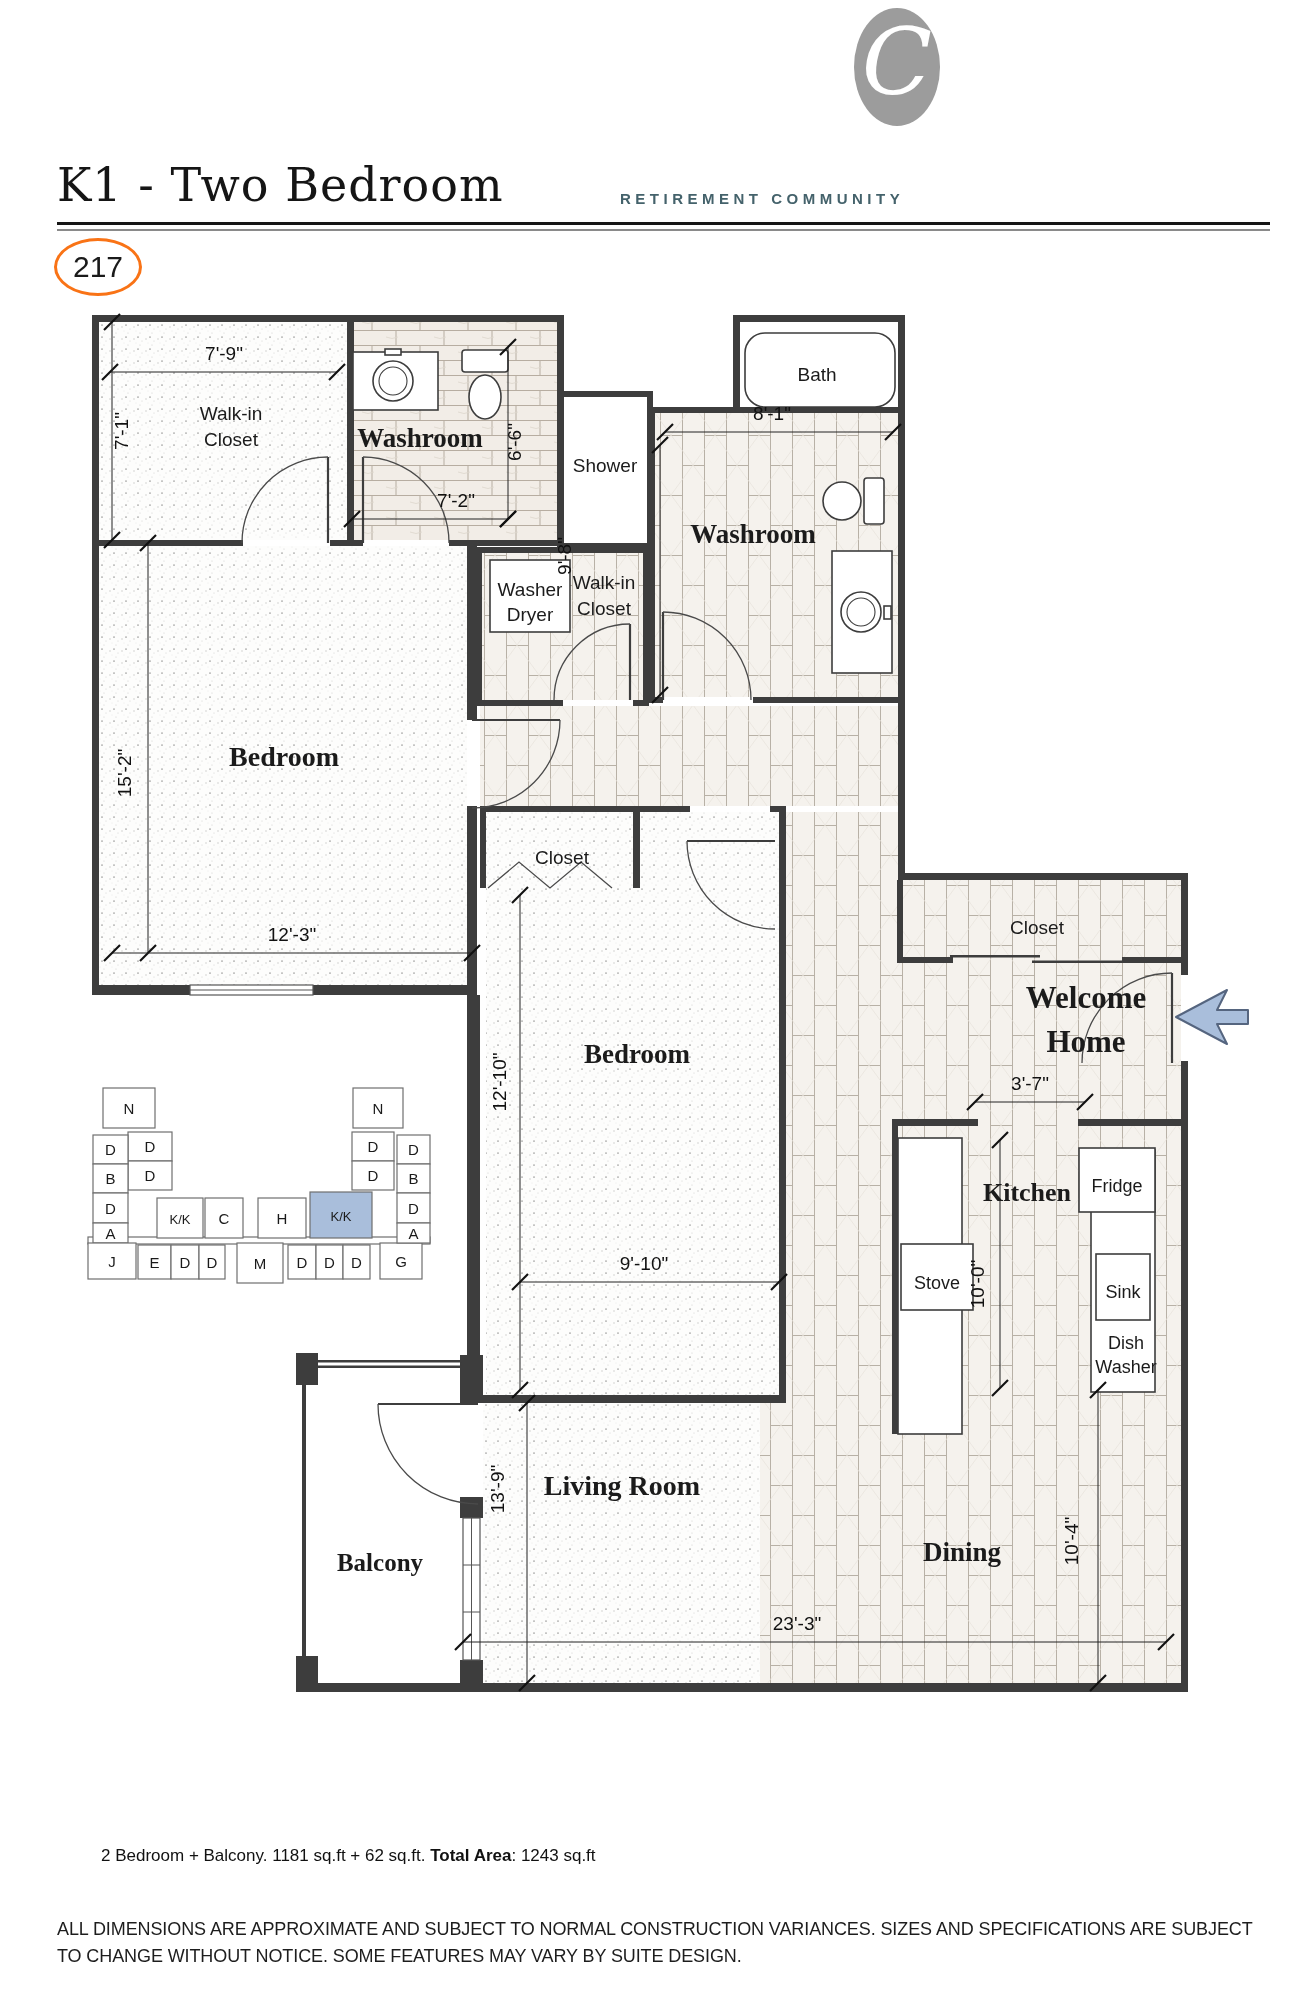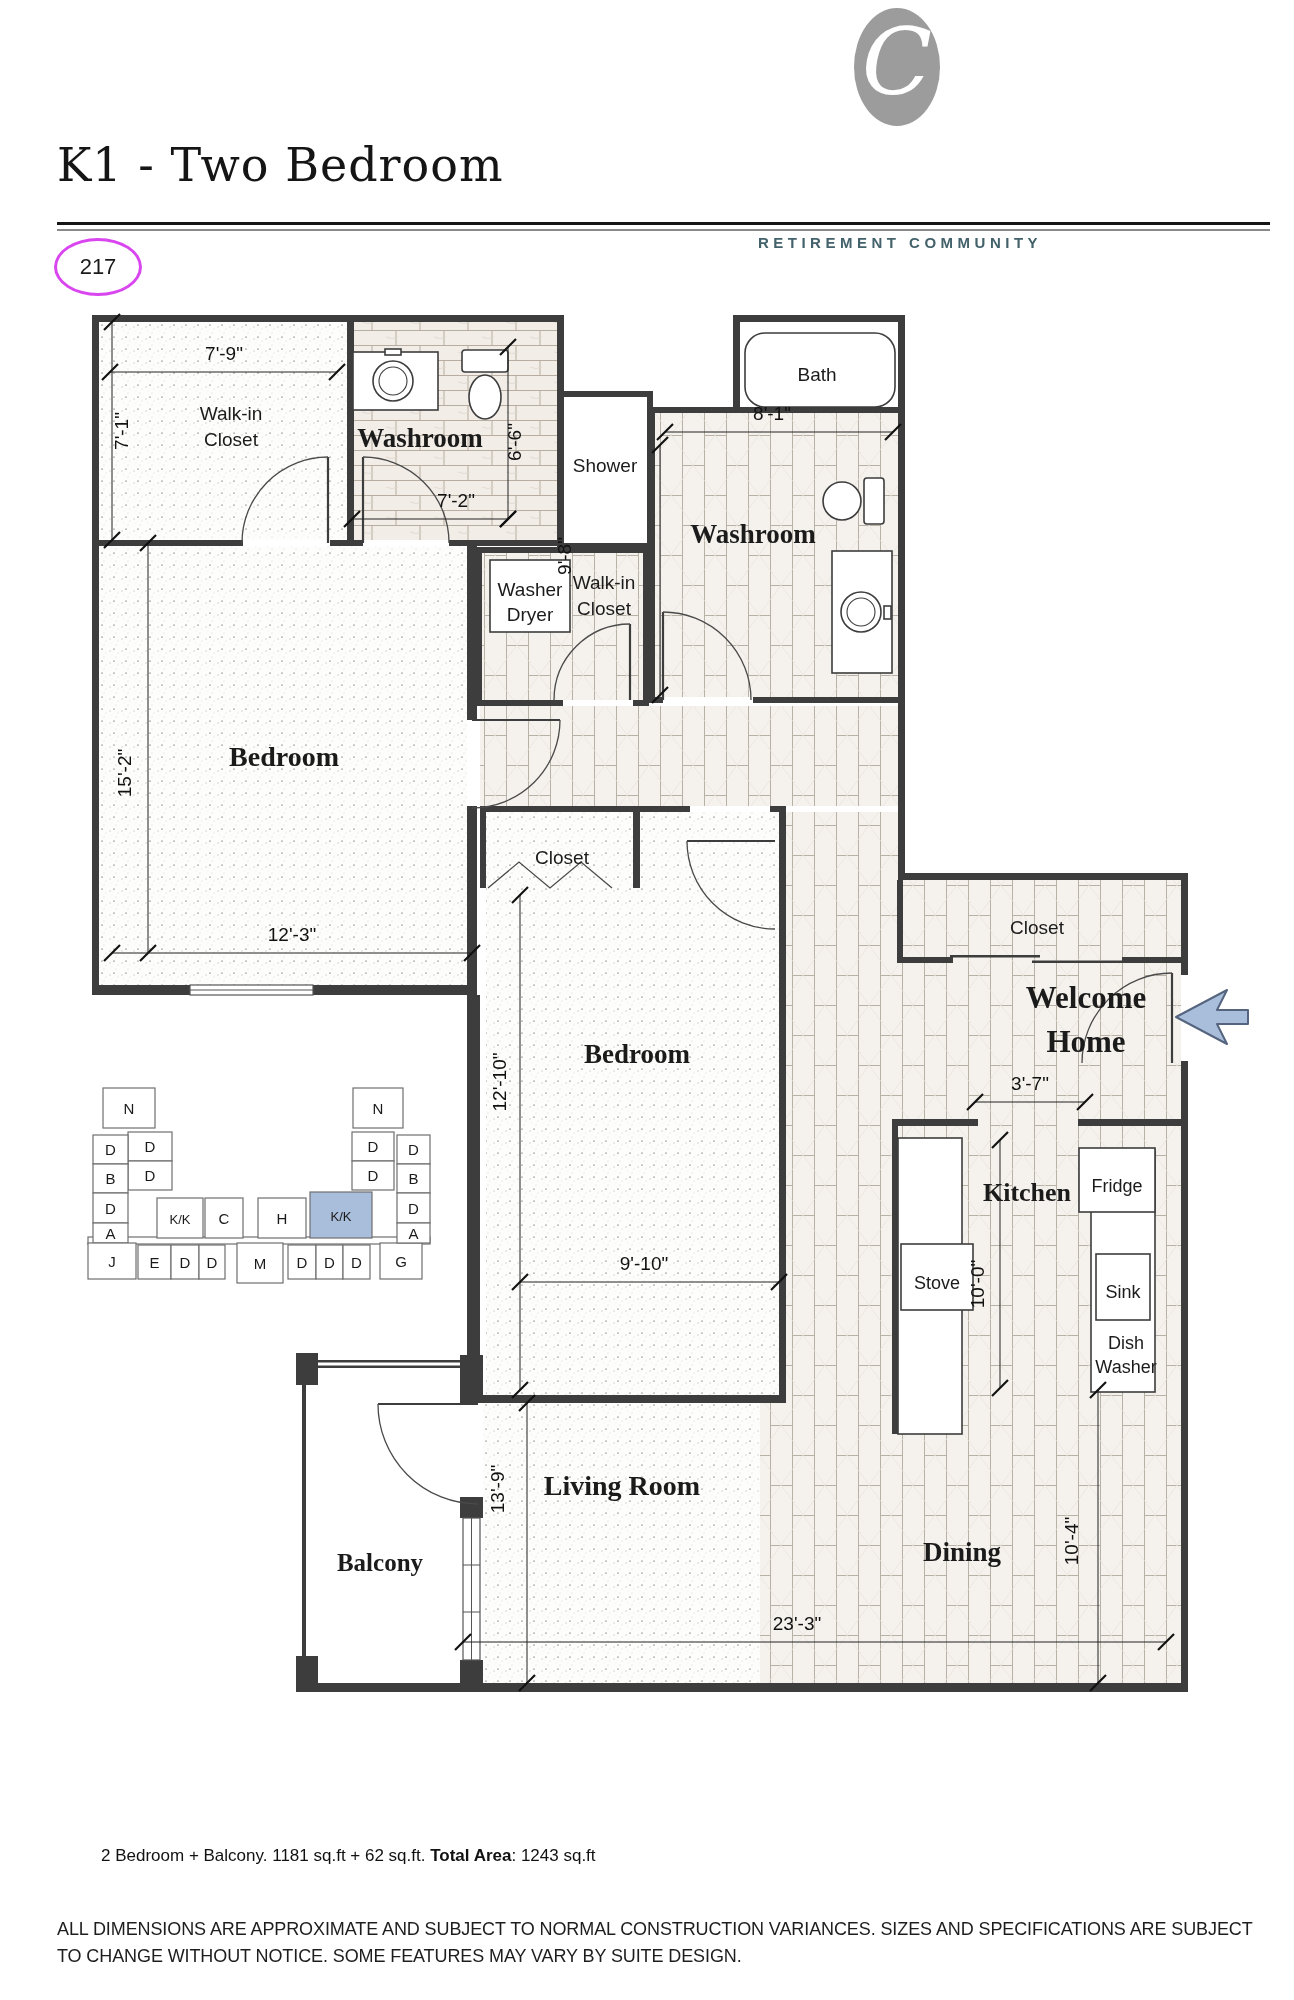--- a/index.html
+++ b/index.html
@@ -1,33 +1,33 @@
 <!DOCTYPE html>
 <html><head>
 <meta charset="utf-8">
 <style>
   html,body{margin:0;padding:0;background:#fff;}
   .page{position:relative;width:1294px;height:2000px;background:#fff;overflow:hidden;
         font-family:"Liberation Sans",sans-serif;}
   
-  .title{position:absolute;left:57px;top:138px;font-family:"DejaVu Serif",serif;
+  .title{position:absolute;left:57px;top:158px;font-family:"DejaVu Serif",serif;
          font-size:46px;color:#151515;letter-spacing:1px;white-space:nowrap;}
   .rule1{position:absolute;left:57px;top:222px;width:1213px;height:3px;background:#161616;}
   .rule2{position:absolute;left:57px;top:229px;width:1213px;height:2px;background:#8a8a8a;}
-  .badge{position:absolute;left:54px;top:238px;width:82px;height:52px;border:3px solid #d946ef;
+  .badge{position:absolute;left:54px;top:238px;width:82px;height:52px;border:3px solid #f97316;
          border-radius:50%;display:flex;align-items:center;justify-content:center;
-         font-size:22px;color:#1a1a1a;}
+         font-size:30px;color:#1a1a1a;}
   .logo-oval{position:absolute;left:854px;top:8px;width:86px;height:118px;background:#9c9c9c;
              border-radius:50%;display:flex;align-items:center;justify-content:center;}
   .logo-oval span{font-family:"DejaVu Serif",serif;font-style:italic;font-size:92px;
                   color:#ffffff;line-height:1;transform:translateY(-4px);}
   .brand-name{position:absolute;left:620px;top:138px;width:560px;text-align:center;
               font-family:"DejaVu Serif",serif;font-size:30px;letter-spacing:6px;color:#2b4950;}
-  .brand-tagline{position:absolute;left:620px;top:190px;width:560px;text-align:center;
-              font-size:15px;letter-spacing:4.5px;color:#44626b;font-weight:bold;margin-top:44px;}
+  .brand-tagline{position:absolute;left:620px;top:190px;width:560px;
+              font-size:15px;letter-spacing:4.5px;color:#44626b;font-weight:bold;}
   
   .summary{position:absolute;left:57px;top:1846px;font-size:17px;color:#111;margin-left:44px;}
   .summary b{font-weight:bold;}
   .disclaimer{position:absolute;left:57px;top:1916px;width:1215px;font-size:18px;
               line-height:1.5;color:#1d1d1d;letter-spacing:-0.1px;}
   
   svg.plan{position:absolute;left:0;top:0;}
   .wall{fill:#3d3d3d;}
   .fixture{fill:#ffffff;stroke:#3d3d3d;stroke-width:1.6;}
   .fixline{fill:none;stroke:#3d3d3d;stroke-width:1.1;}

